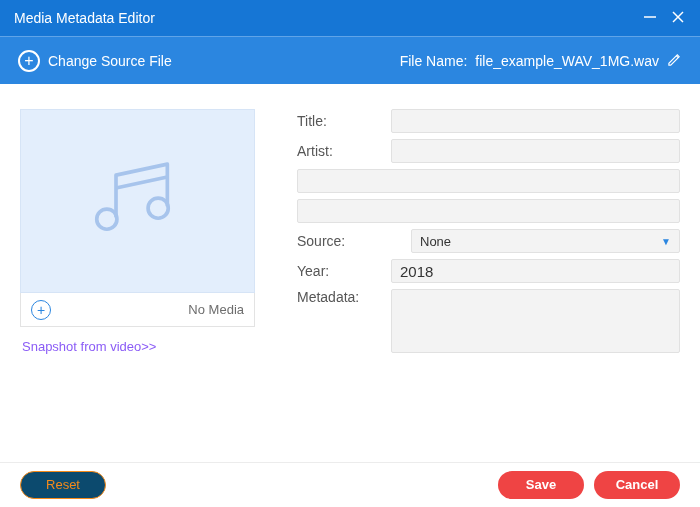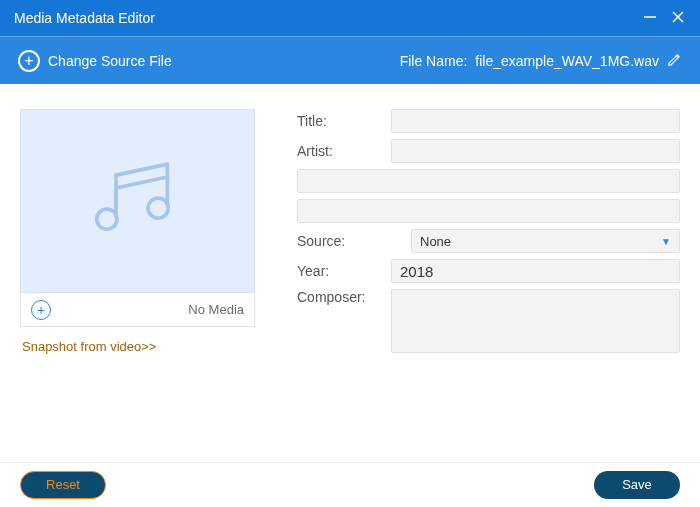--- a/index.html
+++ b/index.html
@@ -18,38 +18,38 @@
 .pencil svg { width: 15px; height: 15px; }
 
 .main { display: flex; padding: 25px 20px 0 20px; height: 378px; }
 
 .cover-col { width: 235px; }
 .cover-box { width: 235px; height: 184px; background: #e3eefc; border: 1px solid #d6e4f6; display: flex; align-items: center; justify-content: center; }
 .cover-box svg { width: 110px; height: 110px; }
 .cover-bar { height: 34px; border: 1px solid #e3e3e3; border-top: none; display: flex; align-items: center; padding: 0 10px; color: #6d6d6d; font-size: 13px; }
 .cover-plus { width: 20px; height: 20px; border: 1.5px solid #2b86e0; border-radius: 50%; display: flex; align-items: center; justify-content: center; color: #2b86e0; font-size: 14px; cursor: pointer; }
 .cover-bar-spacer { flex: 1; }
-.snapshot-link { color: #a16207; font-size: 13px; cursor: pointer; padding: 12px 2px; }
+.snapshot-link { color: #8b5cf6; font-size: 13px; cursor: pointer; padding: 12px 2px; }
 
 .form-col { flex: 1; padding-left: 42px; }
 .form-row { display: flex; align-items: center; margin-bottom: 6px; }
 .form-label { width: 94px; color: #565656; font-size: 14px; }
 .form-input { flex: 1; height: 24px; background: #f3f3f3; border: 1px solid #e1e1e1; border-radius: 2px; font-size: 13px; padding: 0 8px; color: #333; }
 .form-input input { border: none; background: transparent; width: 100%; height: 100%; outline: none; font-size: 15px; color: #333; }
 .form-input.select { display: flex; align-items: center; cursor: pointer; margin-left: 20px; }
 .form-input.select .sel-text { flex: 1; }
 .form-input.select .caret { color: #2b86e0; font-size: 10px; }
 .form-textarea { flex: 1; height: 64px; background: #f3f3f3; border: 1px solid #e1e1e1; border-radius: 2px; padding: 6px 8px; }
 .form-textarea textarea { border: none; background: transparent; width: 100%; height: 100%; outline: none; resize: none; font-size: 13px; color: #333; }
 .form-row.comments { align-items: flex-start; }
 
 .footer { border-top: 1px solid #ececec; height: 44px; display: flex; align-items: center; padding: 0 20px; }
 .btn { min-width: 86px; height: 28px; border-radius: 14px; display: flex; align-items: center; justify-content: center; font-size: 13px; cursor: pointer; }
 .btn-outline { border: 1px solid #f58a1a; color: #f58a1a; background: #0c4a6e; }
-.btn-fill { background: #0c4a6e; color: #fff; border: none; }
+.btn-fill { background: #ef4444; color: #fff; border: none; font-weight: bold; }
 .footer-spacer { flex: 1; }
 .footer .btn + .btn { margin-left: 10px; }
 </style>
 </head>
 <body>
 
 <div class="titlebar">
   <span>Media Metadata Editor</span>
   <div class="titlebar-spacer"></div>
   <div class="titlebar-ctl">
@@ -133,24 +133,25 @@
       </div>
     </div>
 
     <div class="form-row">
       <span class="form-label">Year:</span>
       <div class="form-input"><input type="text" value="2018" style=""></div>
     </div>
 
 
     <div class="form-row comments">
-      <span class="form-label">Composer:</span>
+      <span class="form-label">Metadata:</span>
       <div class="form-textarea"><textarea value="" style=""></textarea></div>
     </div>
 
   </div>
 </div>
 
 <div class="footer">
   <div class="btn btn-outline">Reset</div>
   <div class="footer-spacer"></div>
   <div class="btn btn-fill">Save</div>
+  <div class="btn btn-fill">Cancel</div>
 </div>
 
 </body></html>

